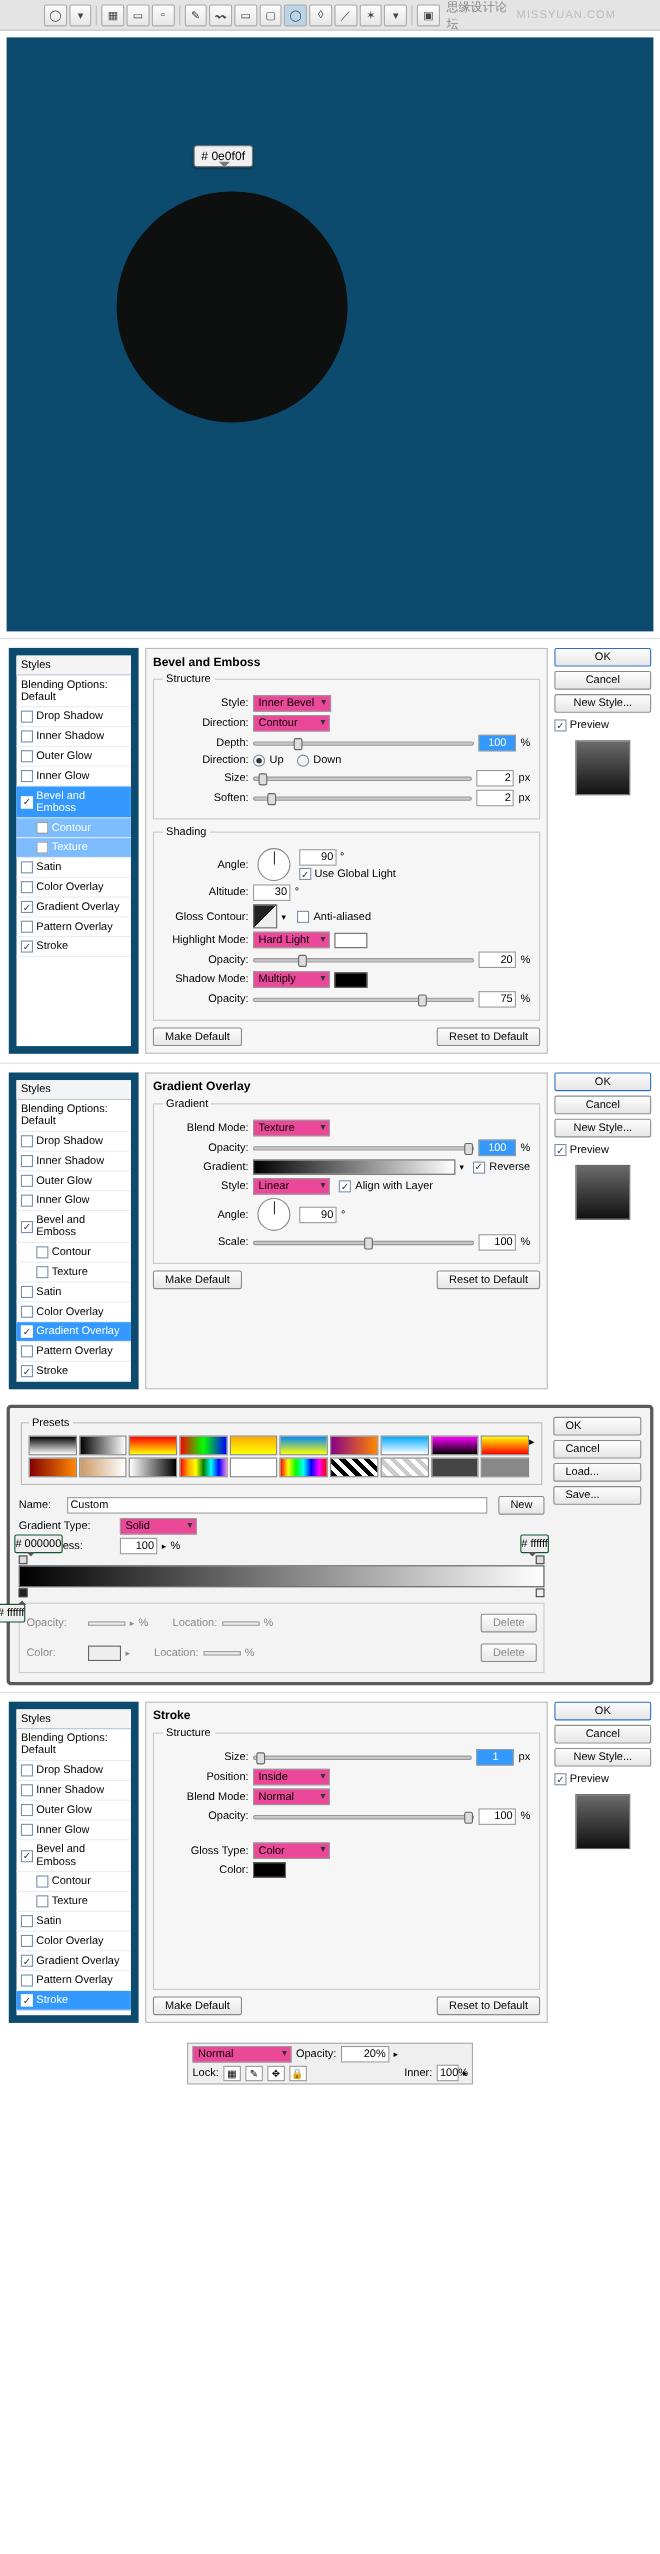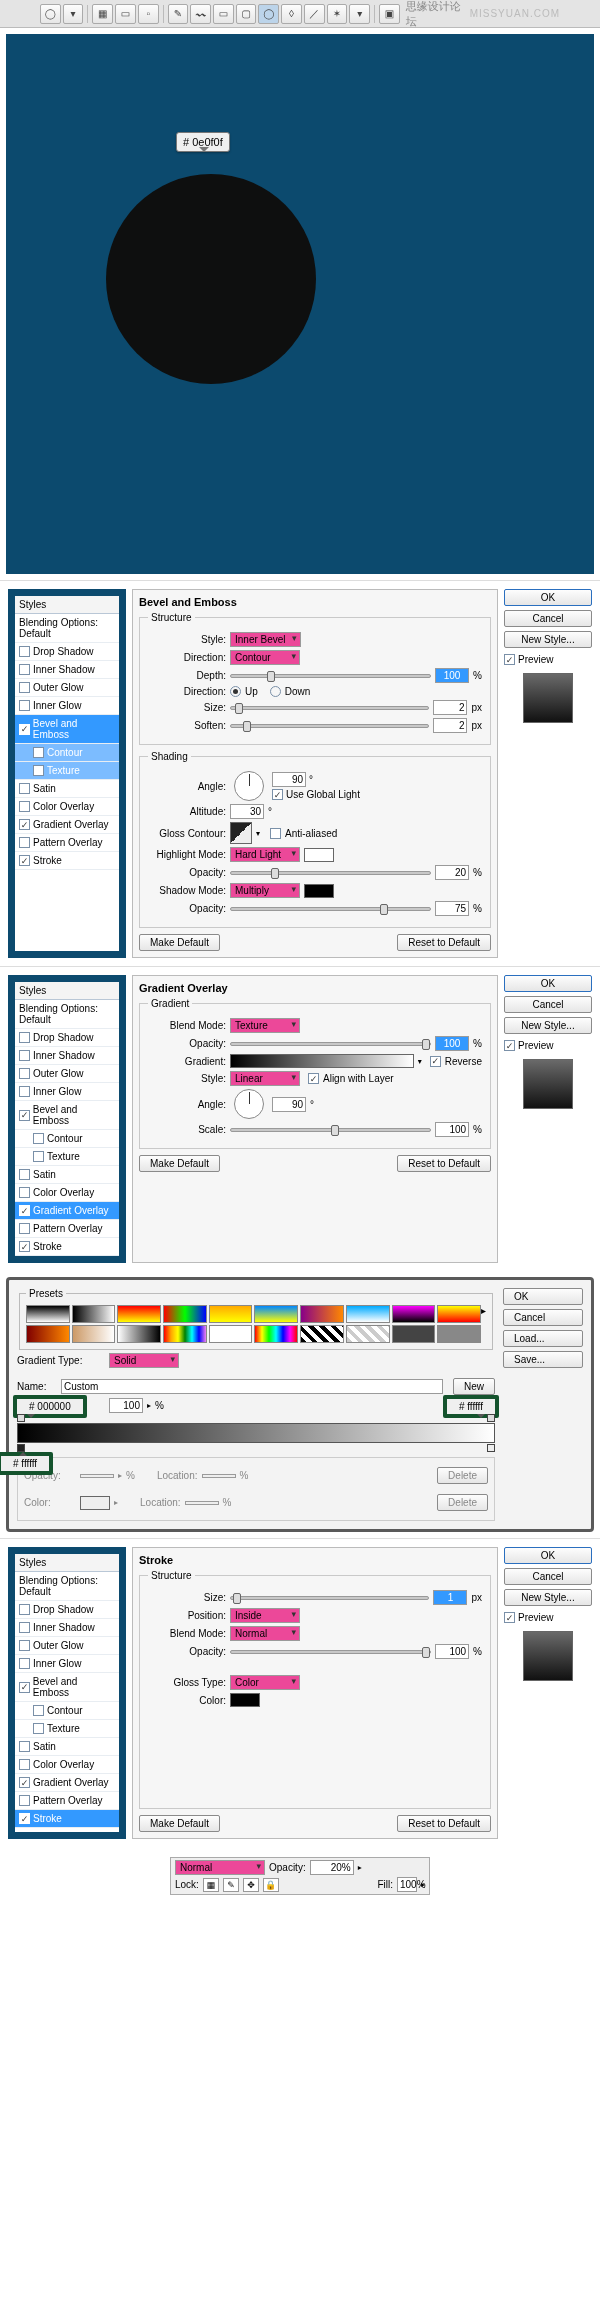--- a/index.html
+++ b/index.html
@@ -62,21 +62,21 @@
 .ge-main{flex:1}
 .ge-right{flex:0 0 80px;display:flex;flex-direction:column;gap:4px}
 fieldset.presets{border:1px solid #bbb;padding:6px}
 fieldset.presets>legend{font-size:10px;padding:0 3px}
 .presets-grid{display:grid;grid-template-columns:repeat(10,1fr);gap:2px}
 .preset{height:18px;border:1px solid #888}
 .grad-bar-wrap{position:relative;margin:10px 0 14px 0}
 .grad-bar{height:20px;border:1px solid #555;background:linear-gradient(90deg,#000,#fff)}
 .stop-top,.stop-bot{position:absolute;width:8px;height:8px;border:1px solid #444;background:#ddd}
 .stop-top{top:-9px} .stop-bot{bottom:-9px;background:#222}
-.hex-pop{position:absolute;background:#efefef;border:4px solid #14532d;border-radius:2px;padding:2px 12px;font-size:10px}
+.hex-pop{position:absolute;background:#efefef;border:1px solid #14532d;border-radius:2px;padding:2px 0;font-size:10px}
 .hex-pop:after{content:"";position:absolute;border:4px solid transparent}
 .hex-pop.tl{left:-4px;top:-28px}.hex-pop.tl:after{left:10px;bottom:-8px;border-top-color:#555}
 .hex-pop.tr{right:-4px;top:-28px}.hex-pop.tr:after{right:10px;bottom:-8px;border-top-color:#555}
 .hex-pop.bl{left:-20px;bottom:-32px}.hex-pop.bl:after{left:18px;top:-8px;border-bottom-color:#555}
 .stop-fields{border:1px solid #ccc;padding:6px;display:flex;flex-direction:column;gap:4px;color:#999}
 .stop-fields .frow{color:#888}
 .stop-fields .btn{color:#888}
 
 
 .layerbar{margin:10px auto;width:260px;border:1px solid #aaa;background:#efefef;padding:2px 4px;display:flex;flex-direction:column;gap:2px}
@@ -428,28 +428,28 @@
             <div class="preset" style="background: linear-gradient(90deg, red, orange, yellow, green, cyan, blue, violet);"></div>
             <div class="preset" style="background: linear-gradient(rgb(255, 255, 255), rgb(255, 255, 255));"></div>
             <div class="preset" style="background: linear-gradient(90deg, rgb(255, 0, 0), rgb(255, 255, 0), rgb(0, 255, 0), rgb(0, 255, 255), rgb(0, 0, 255), rgb(255, 0, 255), rgb(255, 0, 0));"></div>
             <div class="preset" style="background: repeating-linear-gradient(45deg, rgb(0, 0, 0) 0px, rgb(0, 0, 0) 4px, rgb(255, 255, 255) 4px, rgb(255, 255, 255) 8px);"></div>
             <div class="preset" style="background: repeating-linear-gradient(45deg, rgb(204, 204, 204) 0px, rgb(204, 204, 204) 4px, rgb(255, 255, 255) 4px, rgb(255, 255, 255) 8px);"></div>
             <div class="preset" style="background: linear-gradient(rgb(68, 68, 68), rgb(68, 68, 68));"></div>
             <div class="preset" style="background: linear-gradient(rgb(136, 136, 136), rgb(136, 136, 136));"></div>
           </div>
     </fieldset>
 
-    <div class="frow">
-          <span class="lbl" style="width:88px;text-align:left">Gradient Type:</span>
-          <span class="dd">Solid</span>
-        </div>
     <div class="frow" style="margin-top:10px">
           <span class="lbl" style="width:40px;text-align:left">Name:</span>
           <span class="vbox" style="flex:1;text-align:left;width:auto">Custom</span>
           <span class="btn" style="margin-left:6px">New</span>
+        </div>
+    <div class="frow">
+          <span class="lbl" style="width:88px;text-align:left">Gradient Type:</span>
+          <span class="dd">Solid</span>
         </div>
     <div class="frow">
           <span class="lbl" style="width:88px;text-align:left">Smoothness:</span>
           <span class="vbox">100</span>
           <span style="font-size:8px">▸</span>
           <span class="unit">%</span>
         </div>
 
     <div class="grad-bar-wrap">
       <div class="hex-pop tl"># 000000</div>
@@ -613,17 +613,17 @@
     <span class="vbox" style="width:44px">20%</span>
       <span style="font-size:8px">▸</span>
   </div>
   <div class="lb-row">
     <span class="small-lbl">Lock:</span>
     <span class="mini">▦</span>
     <span class="mini">✎</span>
     <span class="mini">✥</span>
     <span class="mini">🔒</span>
     <span style="flex:1"></span>
-    <span class="small-lbl">Fill:</span>
+    <span class="small-lbl">Inner:</span>
     <span class="vbox" style="width:20px">100%</span>
       <span style="font-size:8px">▸</span>
   </div>
 </div>
 
 </body></html>

